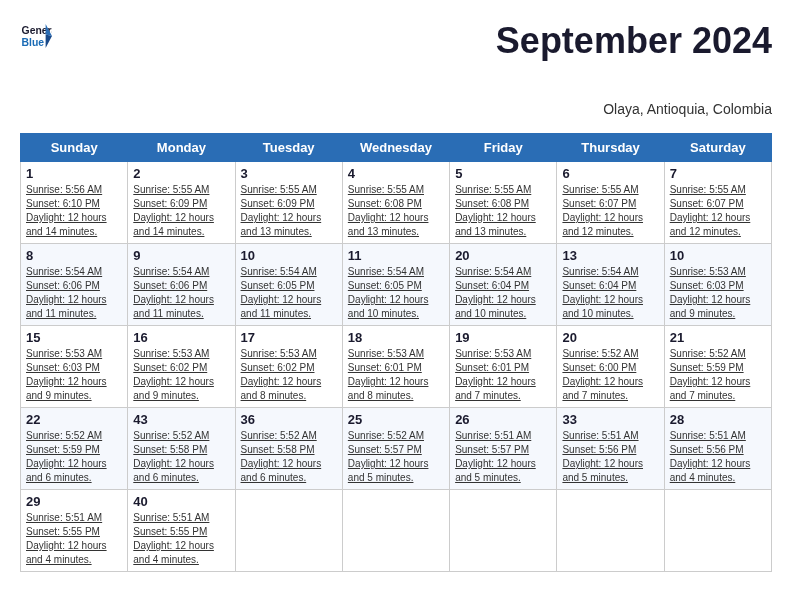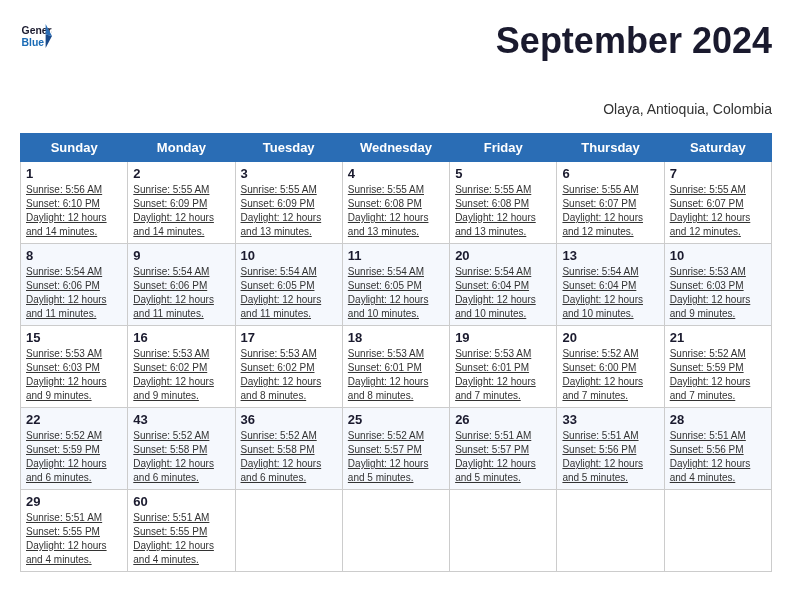--- a/index.html
+++ b/index.html
@@ -230,21 +230,21 @@
           <span class="day-number">28</span>
           <div class="day-info">Sunrise: 5:51 AM<br>Sunset: 5:56 PM<br>Daylight: 12 hours and 4 minutes.</div>
         </td>
       </tr>
       <tr>
         <td>
           <span class="day-number">29</span>
           <div class="day-info">Sunrise: 5:51 AM<br>Sunset: 5:55 PM<br>Daylight: 12 hours and 4 minutes.</div>
         </td>
         <td>
-          <span class="day-number">60</span>
+          <span class="day-number">40</span>
           <div class="day-info">Sunrise: 5:51 AM<br>Sunset: 5:55 PM<br>Daylight: 12 hours and 4 minutes.</div>
         </td>
         <td class="empty-cell"></td>
         <td class="empty-cell"></td>
         <td class="empty-cell"></td>
         <td class="empty-cell"></td>
         <td class="empty-cell"></td>
       </tr>
     </tbody>
 </table>

